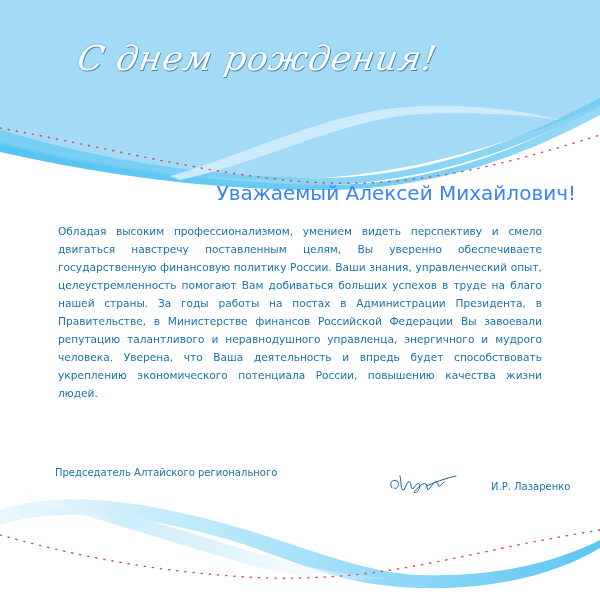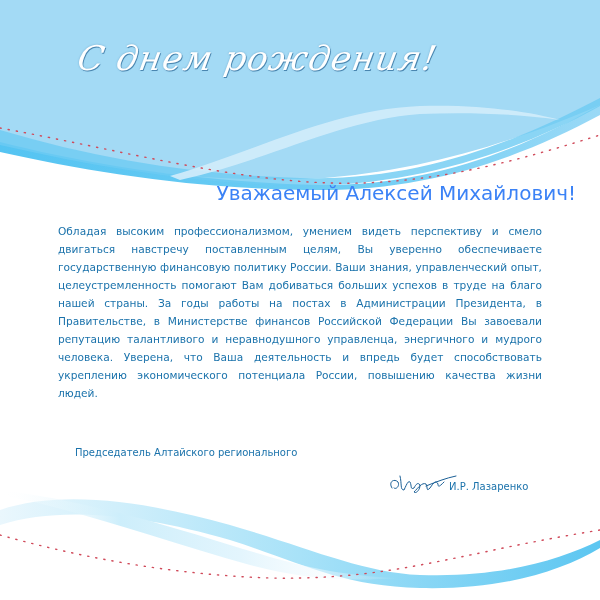--- a/index.html
+++ b/index.html
@@ -20,28 +20,28 @@
     position: absolute; left: 0; top: 181px; width: 576px; text-align: right;
     font-size: 20px; color: #3b82f6; font-weight: normal;
   }
   .body-text {
     position: absolute; left: 58px; top: 222px; width: 484px;
     font-size: 10.6px; line-height: 18px; color: #1a72ab;
     text-align: justify;
   }
   .body-text p { margin: 0 0 6px 0; }
   .sign-left {
-    position: absolute; left: 55px; top: 446px; width: 260px;
-    font-size: 10px; line-height: 14px; color: #1a72ab; margin-left: 20px;
+    position: absolute; left: 55px; top: 466px; width: 260px;
+    font-size: 10px; line-height: 14px; color: #1a72ab;
   }
   .signature {
     position: absolute; left: 386px; top: 468px; width: 72px; height: 28px;
   }
   .sign-name {
-    position: absolute; left: 449px; top: 481px;
+    position: absolute; left: 491px; top: 481px;
     font-size: 10px; color: #1a72ab;
   }
 </style>
 </head>
 <body>
 
 <svg class="bg" viewBox="0 0 600 600" xmlns="http://www.w3.org/2000/svg">
   <defs>
     <linearGradient id="topWave" x1="0" y1="0" x2="1" y2="0">
       <stop offset="0" stop-color="#55c4f2"></stop>

